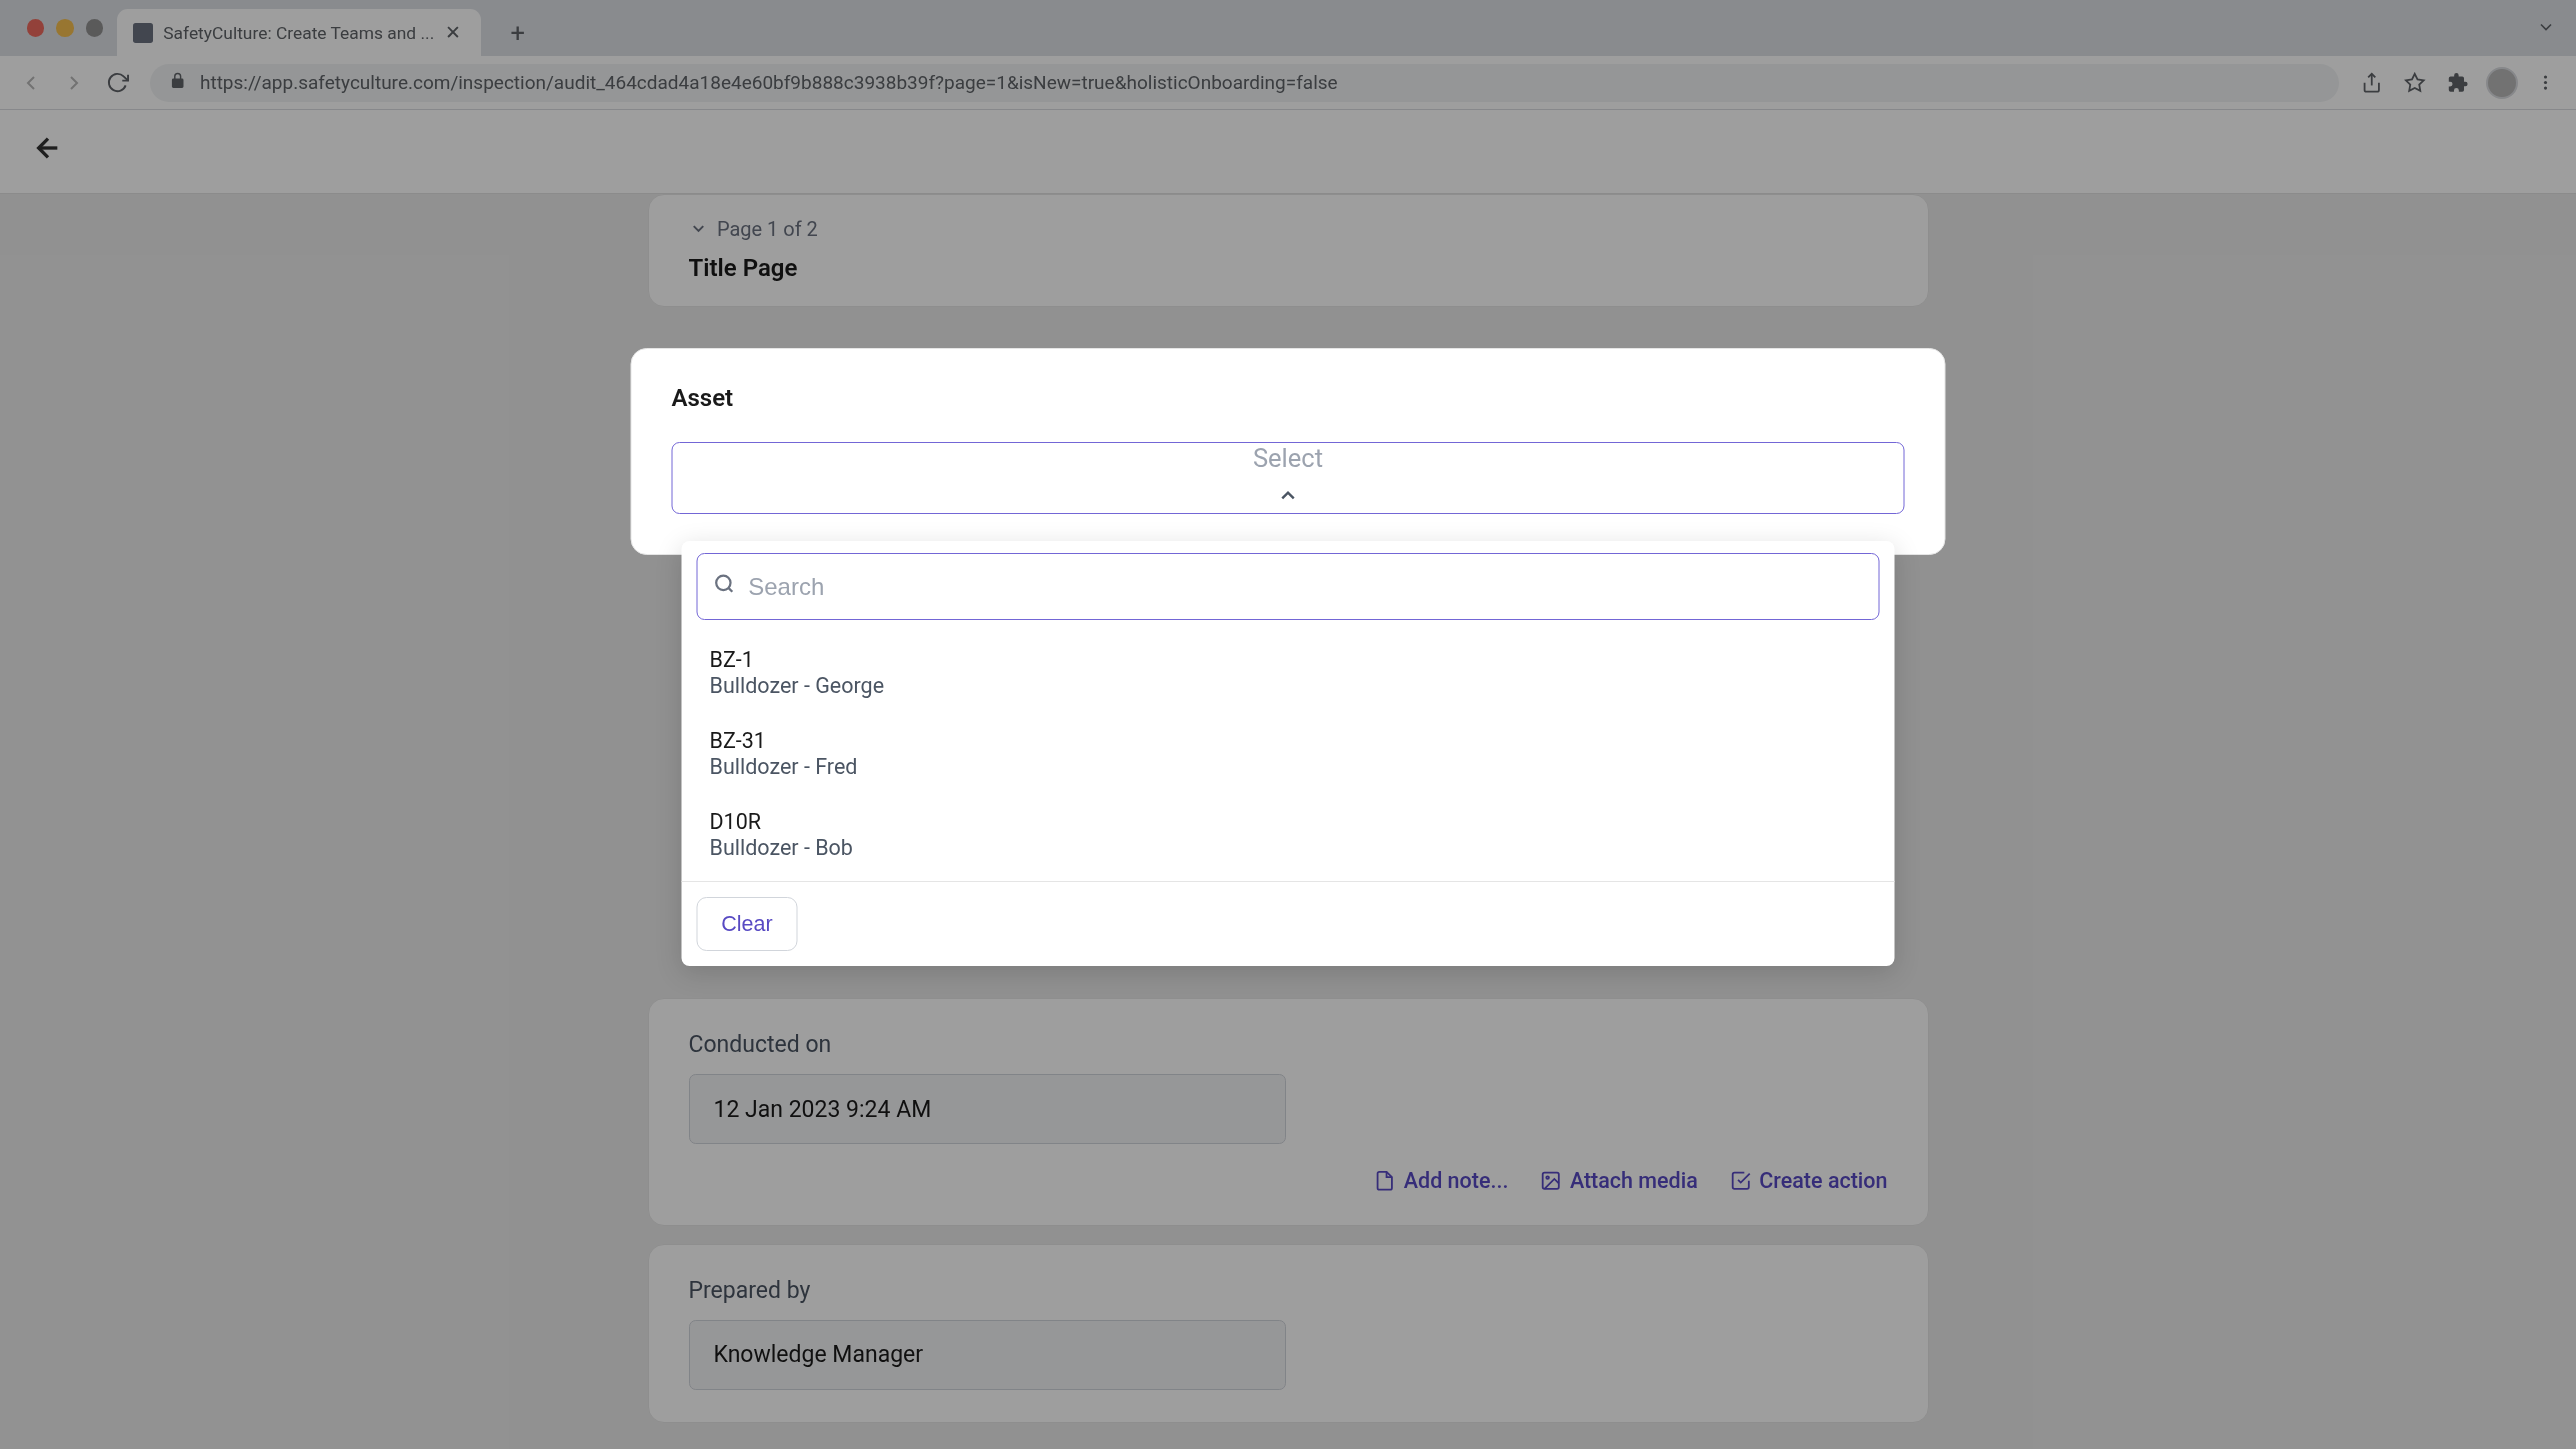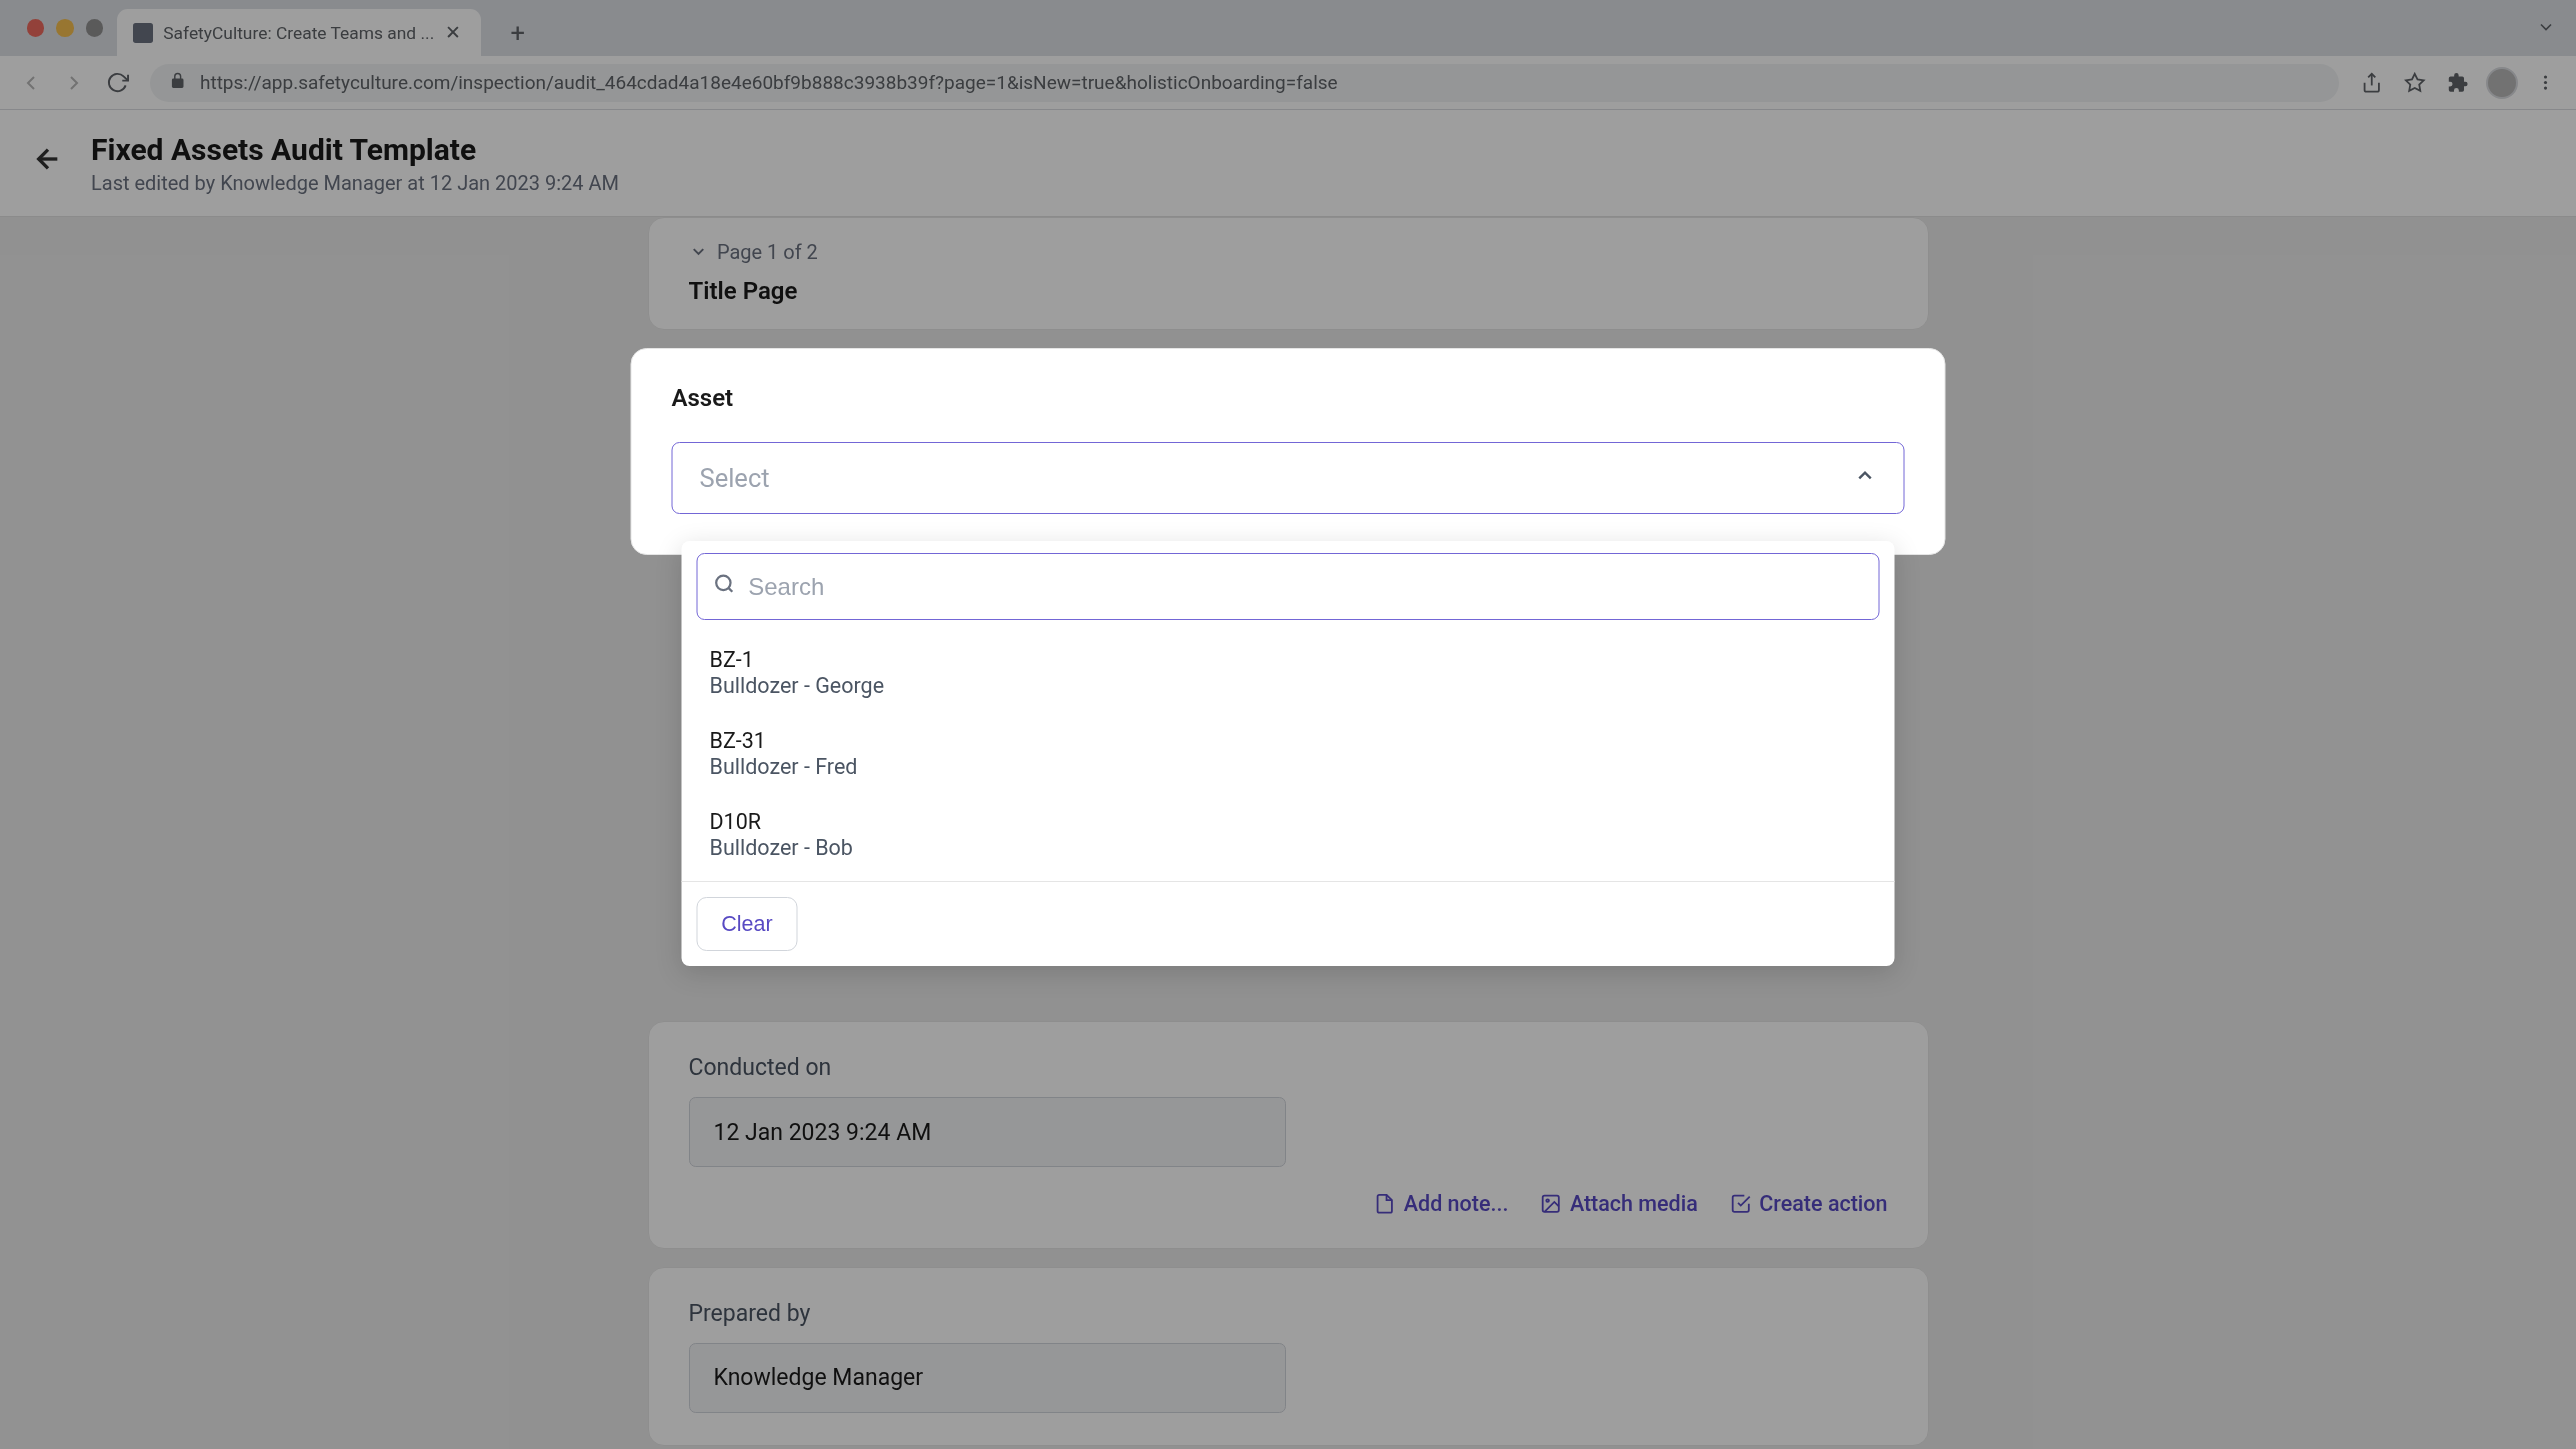--- a/index.html
+++ b/index.html
@@ -256,20 +256,21 @@
     .select-trigger {
       border: 1.3px solid #7366d6;
       border-radius: 8px;
       height: 72px;
       padding: 0 27px;
       display: flex;
       align-items: center;
       justify-content: space-between;
       font-size: 25.5px;
       color: #9ca3af;
+      flex-direction: column;
     }
     .chevron { color: #4b5563; }
     
     
     .dropdown {
       position: absolute;
       top: 431px;
       left: 50%;
       transform: translateX(-50%);
       width: 1213px;
@@ -416,24 +417,20 @@
 
 <div class="app-content">
 
   <div class="app-header">
     <span class="back-arrow">
       <svg width="32" height="32" viewBox="0 0 24 24" fill="none" stroke="currentColor" stroke-width="2.5">
           <line x1="19" y1="12" x2="5" y2="12"></line>
           <polyline points="12 19 5 12 12 5"></polyline>
         </svg>
     </span>
-    <div class="header-text">
-      <h1>Fixed Assets Audit Template</h1>
-      <p>Last edited by Knowledge Manager at 12 Jan 2023 9:24 AM</p>
-    </div>
   </div>
 
   <div class="form-container">
 
     <div class="form-card" style="padding-top:21.5px;padding-bottom:24px">
       <div class="page-indicator">
         <svg width="19" height="19" viewBox="0 0 24 24" fill="none" stroke="currentColor" stroke-width="2.5">
             <polyline points="6 9 12 15 18 9"></polyline>
           </svg>
         <span>Page 1 of 2</span>

